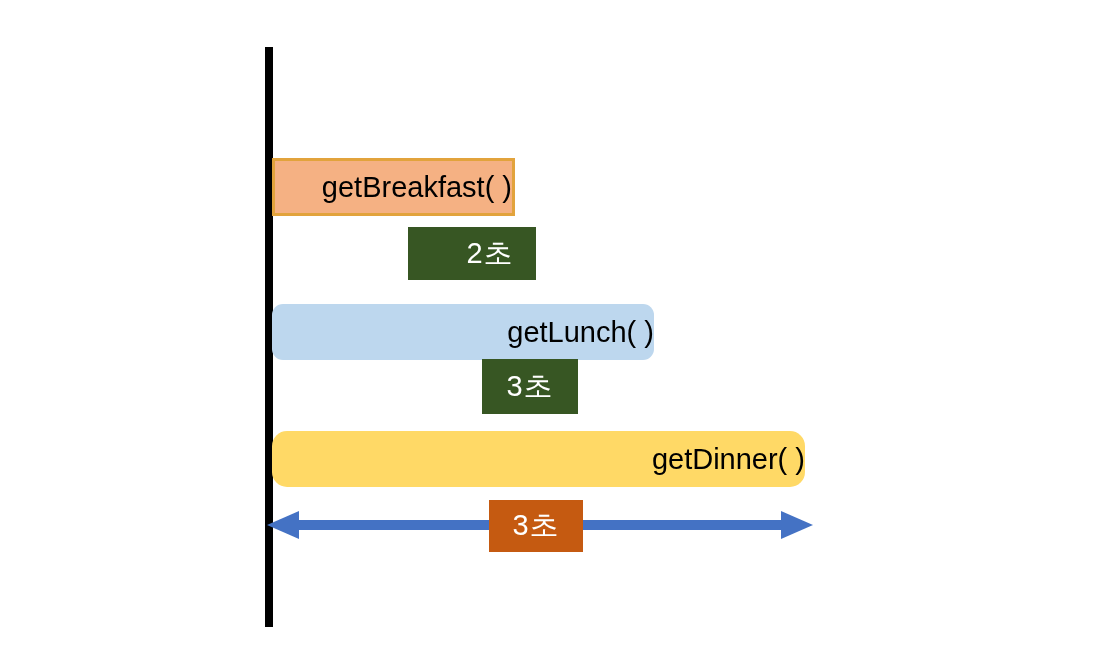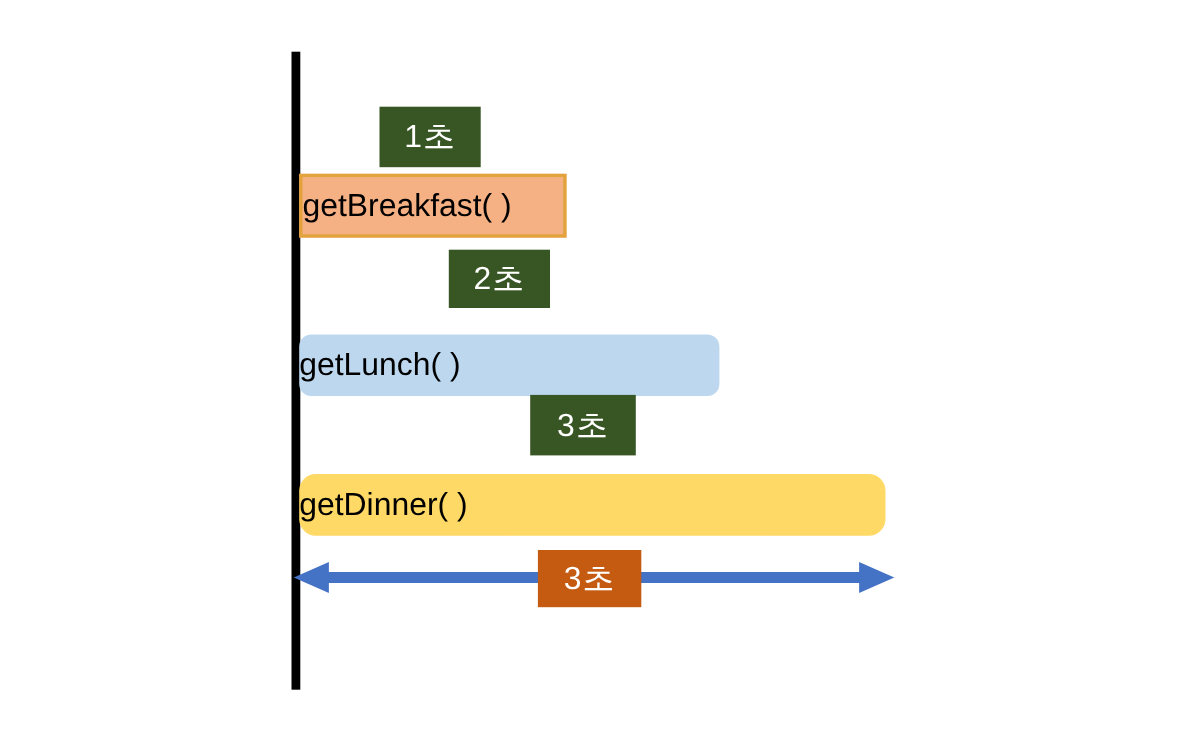--- a/index.html
+++ b/index.html
@@ -27,27 +27,27 @@
     position: absolute;
     background: #375623;
     color: #ffffff;
     font-size: 29px;
     display: flex;
     align-items: center;
     justify-content: center;
     letter-spacing: 1px;
   }
   .badge-1s { left: 345px; top: 97px;  width: 92px; height: 55px; }
-  .badge-2s { left: 408px; top: 227px; width: 92px; height: 53px; }
+  .badge-2s { left: 408px; top: 227px; width: 92px; height: 53px; padding-left: 36px; }
   .badge-3s { left: 482px; top: 359px; width: 96px; height: 55px; }
   .bar {
     position: absolute;
     display: flex;
     align-items: center;
-    justify-content: flex-start;
+    justify-content: flex-end;
     font-size: 29px;
     color: #000000;
     box-sizing: border-box;
   }
   .bar-breakfast {
     left: 272px; top: 158px; width: 243px; height: 58px;
     background: #F5B183;
     border: 3px solid #E2A33C;
   }
   .bar-lunch {
@@ -79,21 +79,20 @@
     letter-spacing: 1px;
   }
 </style>
 </head>
 <body>
 
 <div class="canvas">
 
   <div class="timeline"></div>
 
-  <div class="badge badge-1s">1초</div>
 
   <div class="bar bar-breakfast">
     <span>getBreakfast( )</span>
   </div>
 
   <div class="badge badge-2s">2초</div>
 
   <div class="bar bar-lunch">
     <span>getLunch( )</span>
   </div>

